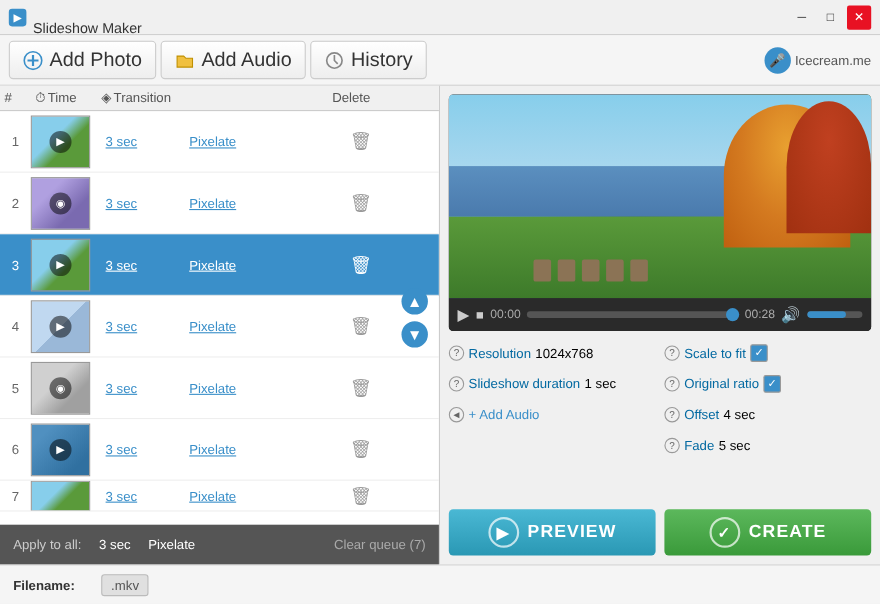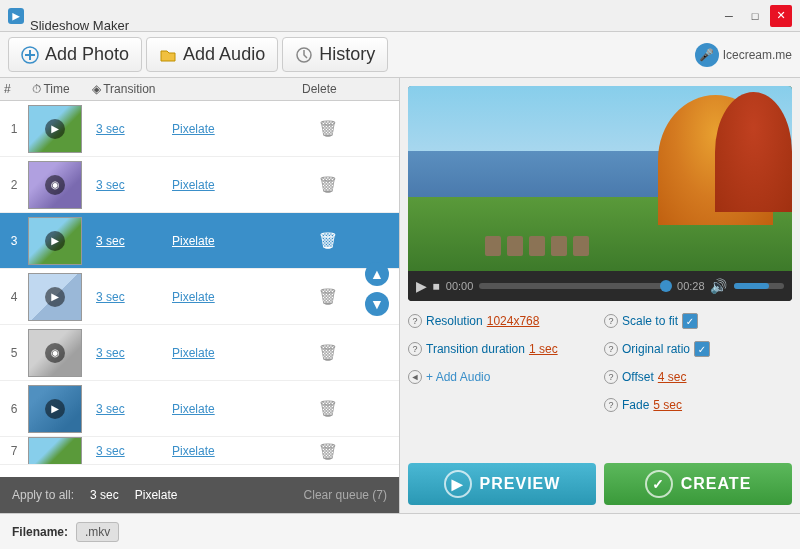--- a/index.html
+++ b/index.html
@@ -217,21 +217,21 @@
       flex-direction: column;
       gap: 4px;
     }
     .setting-row {
       display: flex;
       align-items: center;
       gap: 4px;
       height: 24px;
     }
     .setting-label { color: #0369a1; font-size: 12px; display: flex; align-items: center; gap: 3px; }
-    .setting-value { color: #c2410c; text-decoration: underline; cursor: pointer; font-size: 12px; }
+    .setting-value { color: #000000; cursor: pointer; font-size: 12px; }
     .checkbox-val { width: 16px; height: 16px; border: 1px solid #999; background: #3a8fc9; display: flex; align-items: center; justify-content: center; color: white; font-size: 10px; border-radius: 2px; }
     .info-circle { width: 14px; height: 14px; border-radius: 50%; border: 1px solid #999; display: flex; align-items: center; justify-content: center; font-size: 9px; color: #666; cursor: pointer; }
     .add-audio-link { color: #3a8fc9; text-decoration: none; cursor: pointer; font-size: 12px; display: flex; align-items: center; gap: 4px; }
 
     
     #action-buttons {
       display: flex;
       gap: 8px;
       margin-top: auto;
     }
@@ -255,21 +255,21 @@
     .btn-circle-icon { width: 28px; height: 28px; border-radius: 50%; border: 2px solid rgba(255,255,255,0.7); display: flex; align-items: center; justify-content: center; font-size: 14px; }
 
     
     #filename-bar {
       background: #f5f5f5;
       border-top: 1px solid #ccc;
       height: 36px;
       display: flex;
       align-items: center;
       padding: 0 12px;
-      gap: 8px;
+      gap: 24px;
     }
     .filename-label { font-size: 12px; font-weight: bold; color: #333; }
     .filename-input {
       flex: 1;
       height: 24px;
       border: 1px solid #bbb;
       border-radius: 3px;
       padding: 0 6px;
       font-size: 12px;
       background: white;
@@ -491,21 +491,21 @@
 
     <div id="settings-area">
       <div id="settings-left">
         <div class="setting-row">
           <div class="info-circle">?</div>
           <span class="setting-label">Resolution</span>
           <span class="setting-value">1024x768</span>
         </div>
         <div class="setting-row">
           <div class="info-circle">?</div>
-          <span class="setting-label">Transition duration</span>
+          <span class="setting-label">Slideshow duration</span>
           <span class="setting-value">1 sec</span>
         </div>
         <div class="setting-row">
           <div class="info-circle">◄</div>
           <span class="add-audio-link">+ Add Audio</span>
         </div>
       </div>
       <div id="settings-right">
         <div class="setting-row">
           <div class="info-circle">?</div>

